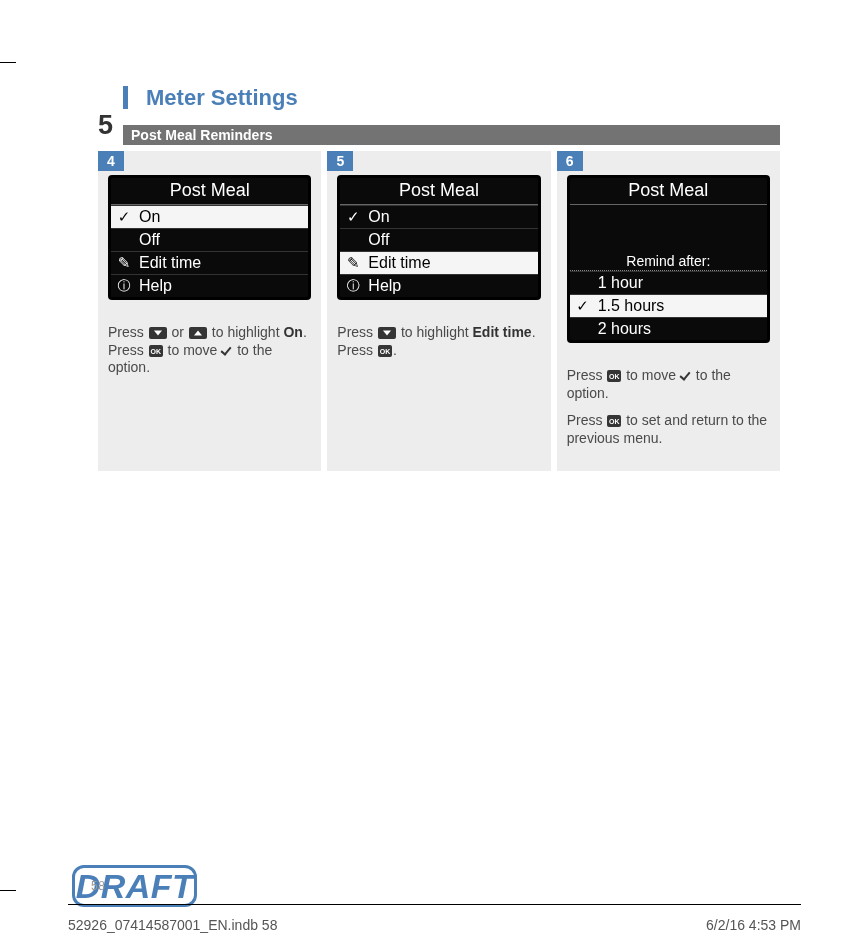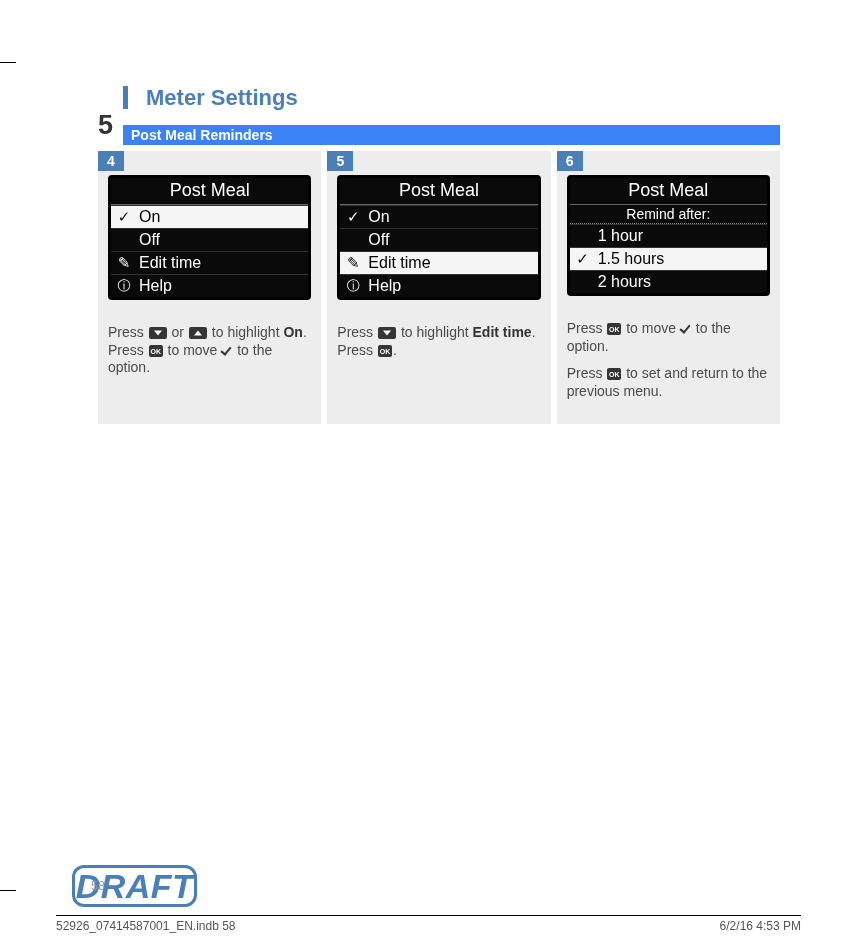--- a/index.html
+++ b/index.html
@@ -40,21 +40,21 @@
     font-weight: 700;
     font-size: 22px;
     font-family: "Helvetica Neue Condensed", "Arial Narrow", sans-serif;
     font-stretch: condensed;
     padding-left: 18px;
     border-left: 5px solid #4a7fb8;
     line-height: 1.05;
     margin-bottom: 16px;
   }
   .header-sub {
-    background: #3b82f6;
+    background: #737373;
     color: #fff;
     font-weight: 700;
     font-size: 14px;
     font-family: "Helvetica Neue Condensed", "Arial Narrow", sans-serif;
     font-stretch: condensed;
     padding: 2px 6px 2px 8px;
   }
   .cols {
     display: flex;
     gap: 6px;
@@ -98,20 +98,21 @@
     font-size: 18px;
     padding: 2px 0 3px 0;
     border-bottom: 1px solid #666;
   }
   .scr-sub {
     color: #fff;
     text-align: center;
     font-size: 14px;
     padding: 1px 0;
     border-bottom: 1px dotted #888;
+    margin-top: 47px;
   }
   .scr-row {
     display: flex;
     align-items: center;
     gap: 6px;
     font-size: 16px;
     padding: 2px 4px;
     color: #fff;
     background: #0a0a0a;
     border-top: 1px solid #333;
@@ -212,28 +213,28 @@
     left:16px;
     font-size:12px;
     font-style:normal;
     font-weight:400;
     color:#999;
     font-family:"Helvetica Neue", Arial, sans-serif;
   }
   .footer {
     position: absolute;
     bottom: 14px;
-    left: 56px;
+    left: 68px;
     right: 52px;
     border-top: 1px solid #000;
     display: flex;
     justify-content: space-between;
-    font-size: 12px;
+    font-size: 14px;
     color: #555;
-    padding-top: 3px;
+    padding-top: 12px;
   }
 </style>
 </head>
 <body>
 
 <div class="crop-mark-top"></div>
 <div class="crop-mark-bot"></div>
 
 <div class="page">
   <div class="header-row">

